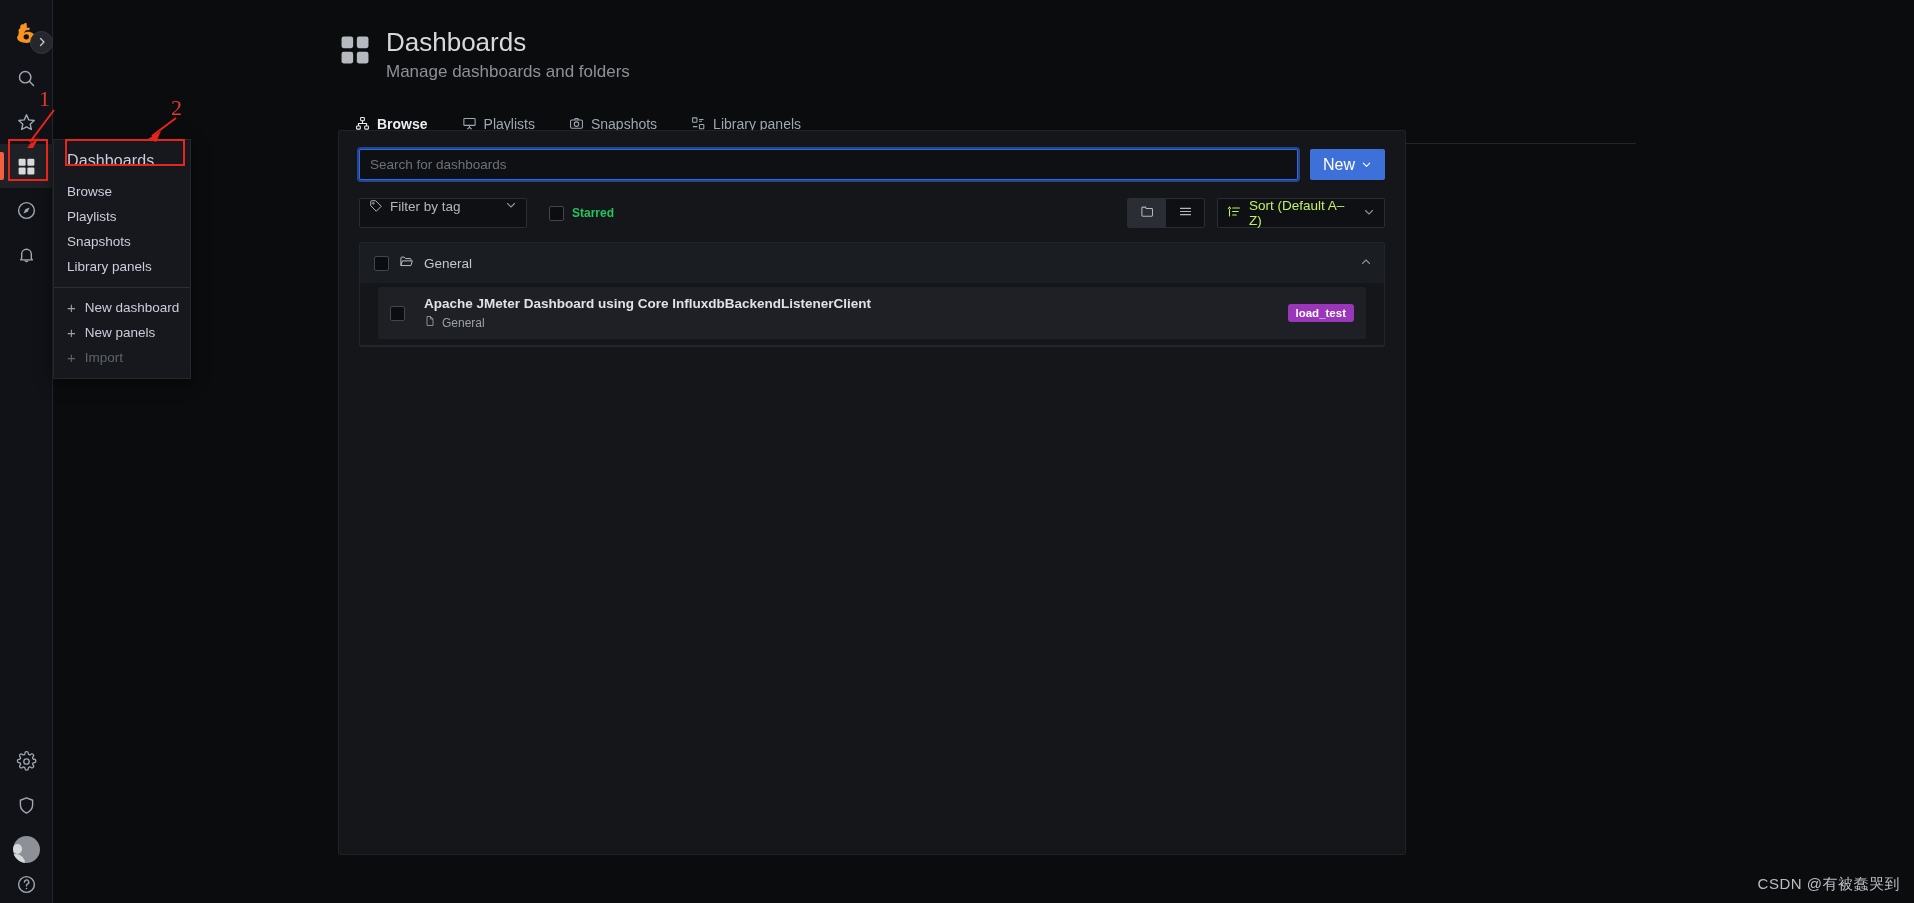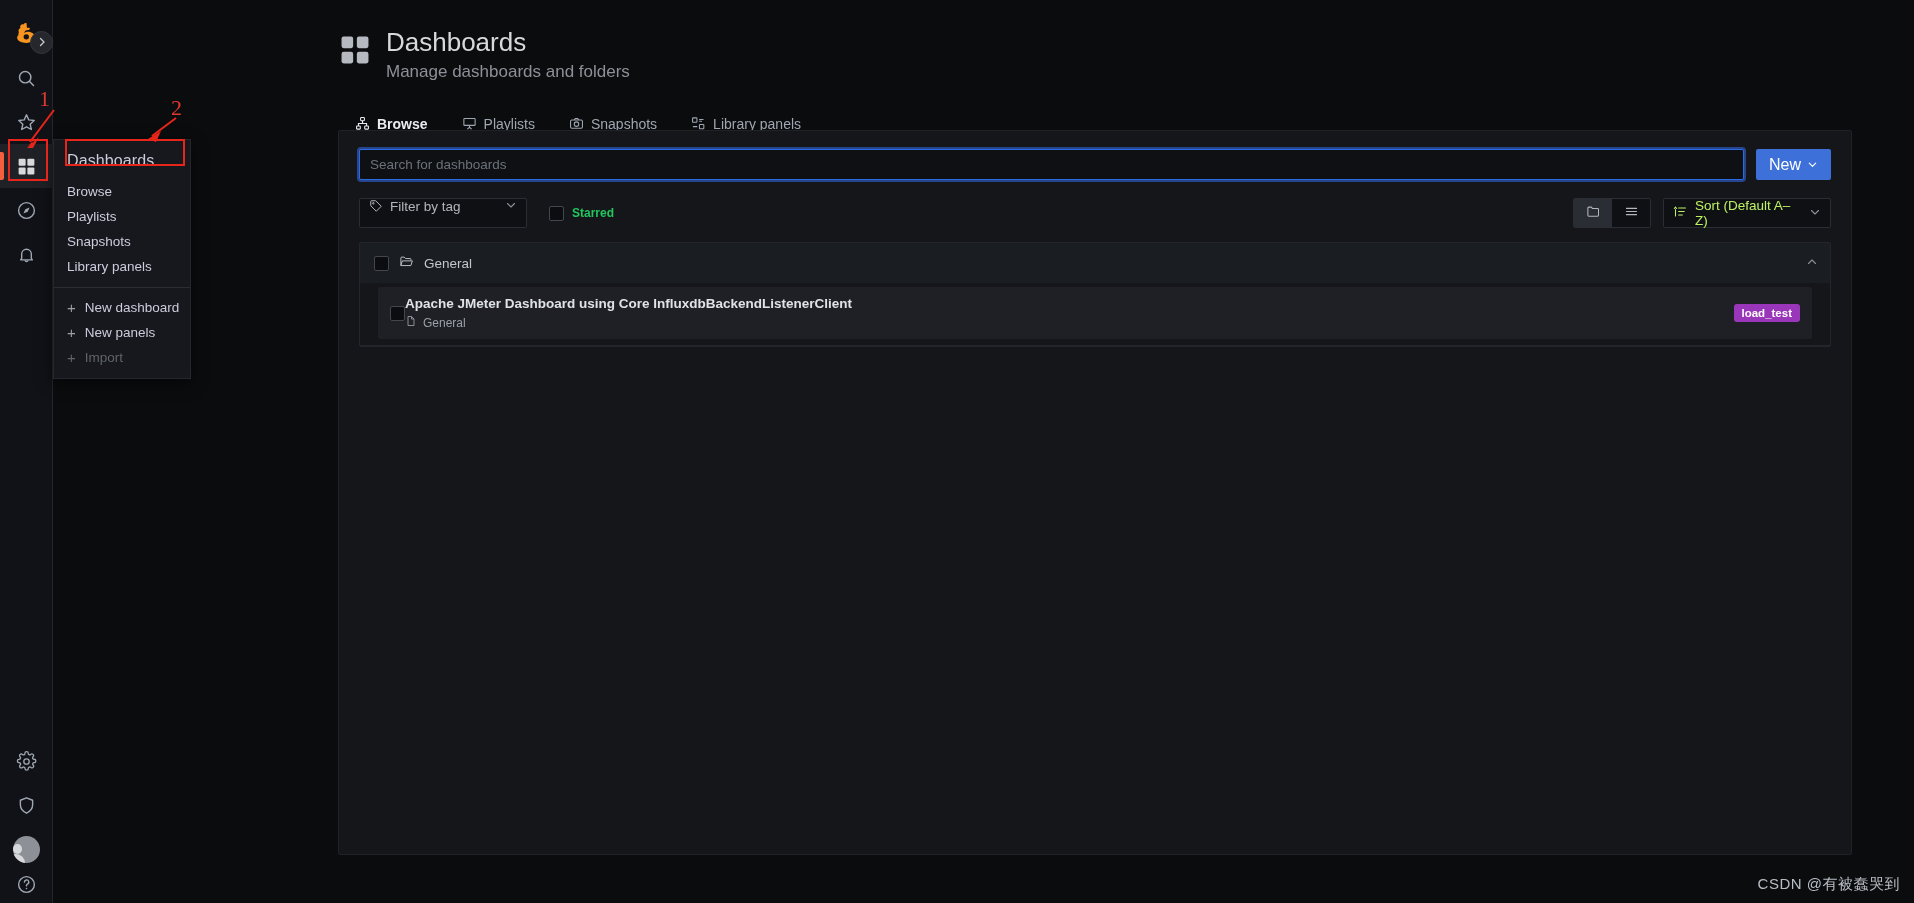--- a/index.html
+++ b/index.html
@@ -107,21 +107,21 @@
   .tab.active { color: #e9edf2; font-weight: bold; }
   .tab.active::after {
     content: ""; position: absolute; left: 10px; right: 10px; bottom: -1px;
     height: 2.5px; background: #f55f3e; border-radius: 2px;
   }
   .tab svg { display: block; }
 
   
   #panel {
     position: absolute; left: 0; top: 130px;
-    width: 1514px; height: 725px;
+    width: 1068px; height: 725px;
     background: #141619;
     border: 1px solid #202226;
     border-radius: 2px;
     padding: 18px 20px 0 20px;
   }
   #search-row { display: flex; gap: 12px; align-items: center; }
   #search-input-wrap {
     flex: 1; height: 31px; position: relative;
     background: #0f1013;
     border: 1px solid #2b6ae0;
@@ -182,21 +182,21 @@
     margin-top: 14px; border: 1px solid #22252b; border-radius: 2px; background: #141619;
   }
   .folder-row {
     height: 40px; display: flex; align-items: center; padding: 0 12px 0 14px; gap: 10px;
     background: #1a1d22; cursor: pointer;
   }
   .folder-row .name { font-size: 13.5px; color: #c3c7cd; }
   .folder-row .chev { margin-left: auto; color: #8b9099; }
   .folder-children { background: #141619; padding: 0 0 0 0; }
   .dash-row {
-    display: flex; align-items: center; gap: 0;
+    display: flex; align-items: center; gap: 19px;
     margin: 4px 18px 6px 18px; padding: 9px 12px;
     background: #1e2025; border-radius: 2px; cursor: pointer;
   }
   .dash-row .sq { width: 15px; height: 15px; background: #0c0d10; border: 1px solid #43464d; border-radius: 2px; }
   .dash-meta { display: flex; flex-direction: column; gap: 4px; }
   .dash-title { font-size: 13.5px; color: #dfe2e6; font-weight: bold; }
   .dash-folder { font-size: 12px; color: #9aa0a8; display: flex; align-items: center; gap: 6px; }
   .tag-pill {
     margin-left: auto; background: #9a36ba; color: #fff;
     font-size: 11.5px; font-weight: bold; padding: 3px 8px; border-radius: 3px;

